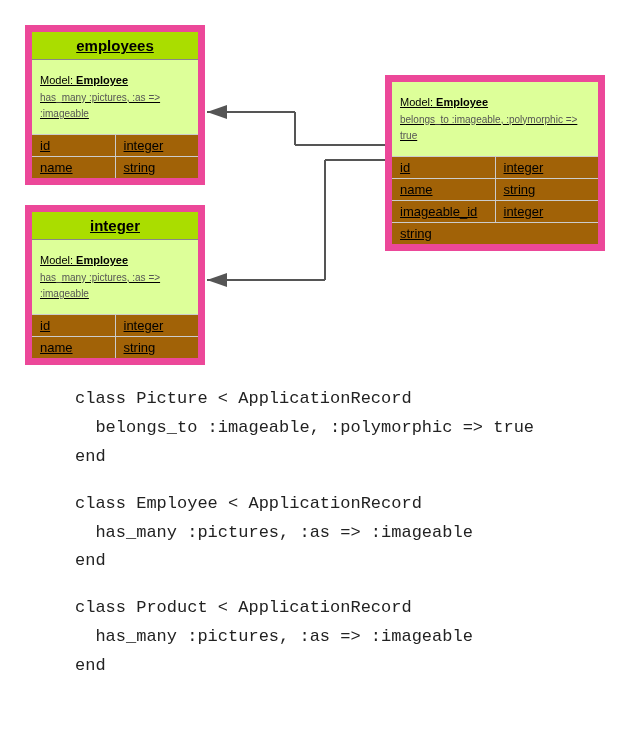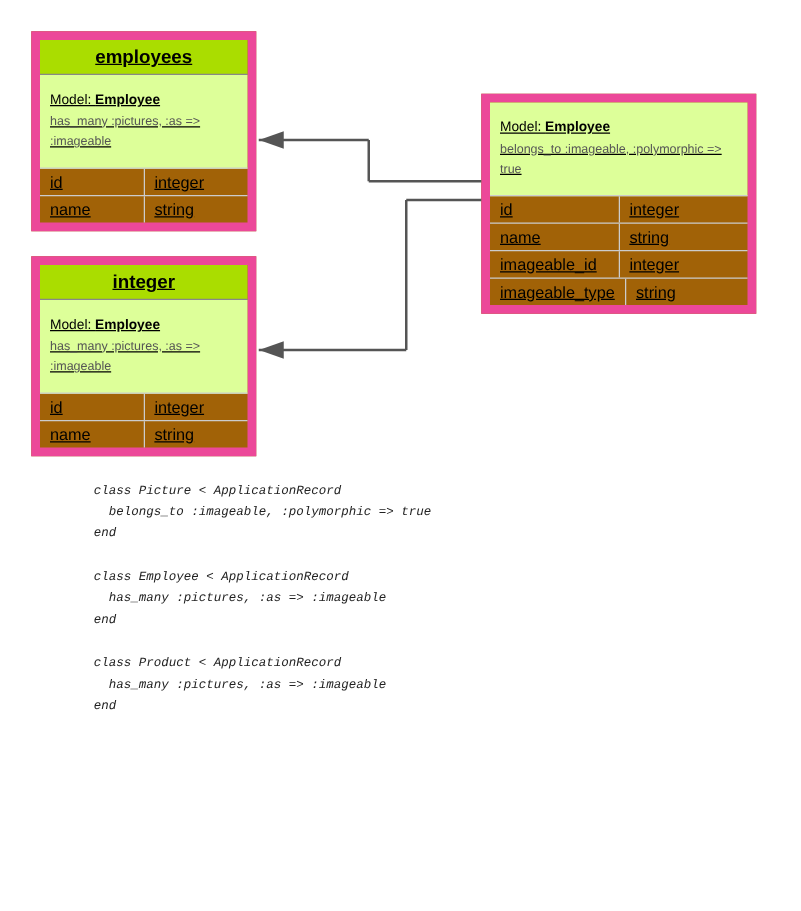--- a/index.html
+++ b/index.html
@@ -98,24 +98,23 @@
       width: 100%;
       height: 100%;
       pointer-events: none;
     }
 
     
     .code-area {
       margin-top: 20px;
       padding: 10px 60px;
       font-family: 'Courier New', Courier, monospace;
-      font-size: 10px;
+      font-size: 17px;
       line-height: 1.7;
       color: #222;
-      font-style: italic;
     }
 
     .code-block {
       margin-bottom: 18px;
     }
   </style>
 </head>
 <body>
 
 <div class="diagram-area">
@@ -163,21 +162,20 @@
     </div>
     <div class="db-table-row">
       <div class="db-table-cell">name</div>
       <div class="db-table-cell">string</div>
     </div>
     <div class="db-table-row">
       <div class="db-table-cell">imageable_id</div>
       <div class="db-table-cell">integer</div>
     </div>
     <div class="db-table-row">
-      <div class="db-table-cell">imageable_type</div>
       <div class="db-table-cell">string</div>
     </div>
   </div>
 
   <svg class="arrows-svg">
 
     <defs>
       <marker id="arrowhead" markerWidth="10" markerHeight="7" refX="10" refY="3.5" orient="auto">
         <polygon points="0 0, 10 3.5, 0 7" fill="#555"></polygon>
       </marker>

